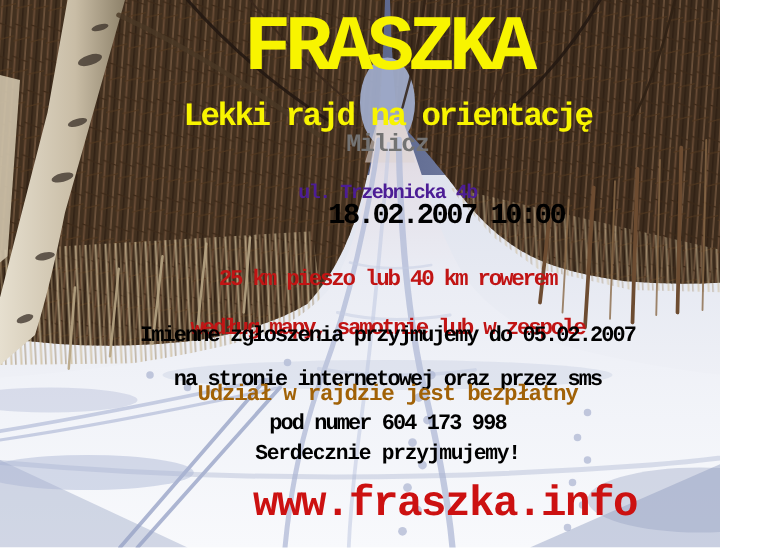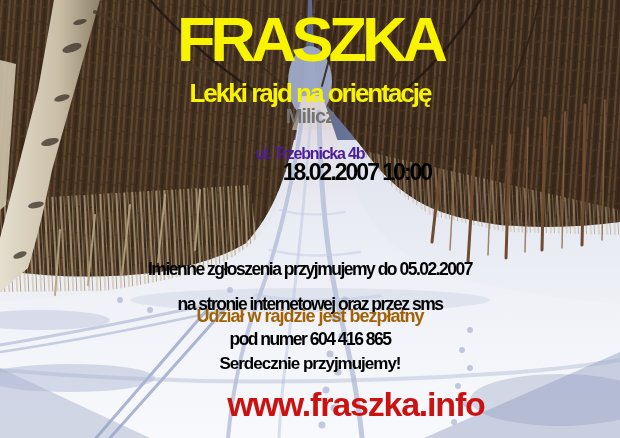--- a/index.html
+++ b/index.html
@@ -1,20 +1,20 @@
 <!DOCTYPE html>
 <html><head>
 <meta charset="utf-8">
 <style>
   html,body{margin:0;padding:0;background:#ffffff;}
   .poster{
     position:relative;
-    width:620px;height:438px;
+    width:576px;height:438px;
     overflow:hidden;
-    font-family:Liberation Sans, sans-serif;
+    font-family:Liberation Mono, monospace;
     font-weight:bold;
   }
   .bg{position:absolute;inset:0;z-index:0;}
   .txt{
     position:absolute;left:0;width:620px;
     text-align:center;z-index:2;white-space:pre-line;
   }
   .title      {top:6px;  font-size:63px; letter-spacing:-5px;   color:#f8f400; line-height:1.05;}
   .subtitle   {top:78px; font-size:26px; letter-spacing:-2px;   color:#f8f400;}
   .city       {top:105px;font-size:20px; letter-spacing:-1px;   color:#737373;}
@@ -177,25 +177,29 @@
     </g>
   </svg>
 
   <div class="txt title">FRASZKA</div>
   <div class="txt subtitle">Lekki rajd na orientację</div>
 
   <div class="txt city">Milicz</div>
   <div class="txt street">ul. Trzebnicka 4b</div>
   <div class="txt datetime">18.02.2007 10:00</div>
 
+  <div class="txt route">
+    <span>25 km pieszo lub 40 km rowerem</span><br>
+    <span>według mapy, samotnie lub w zespole</span>
+  </div>
 
   <div class="txt registration">
     <span>Imienne zgłoszenia przyjmujemy do 05.02.2007</span><br>
     <span>na stronie internetowej oraz przez sms</span><br>
-    <span>pod numer 604 416 865</span>
+    <span>pod numer 604 173 998</span>
   </div>
 
   <div class="txt fee">Udział w rajdzie jest bezpłatny</div>
 
   <div class="txt invitation">
     <span>Serdecznie przyjmujemy!</span><br>
   </div>
 
   <div class="txt website">www.fraszka.info</div>
 </div>

